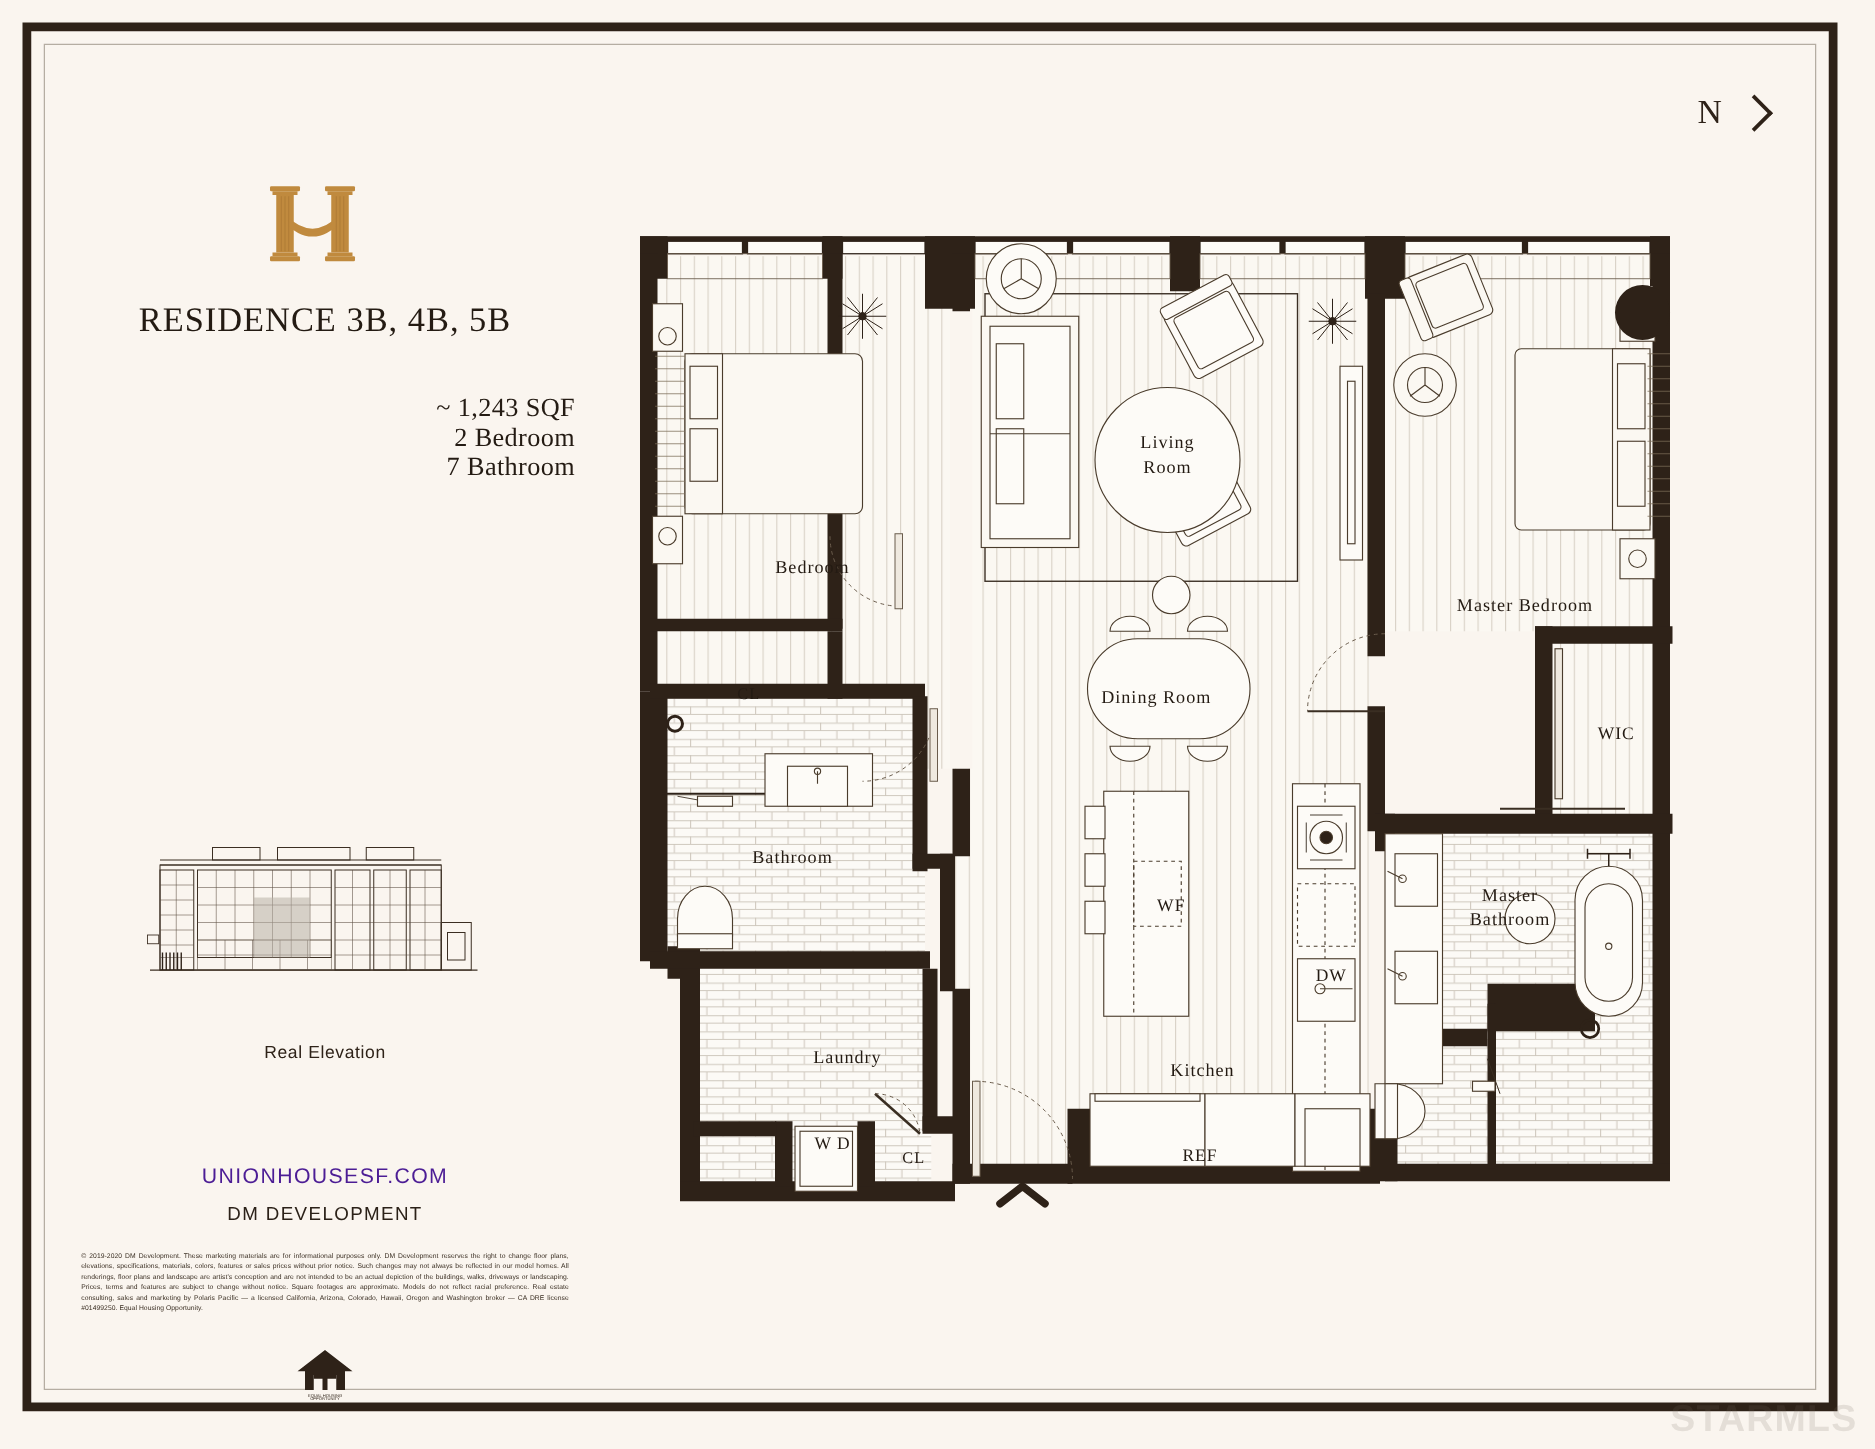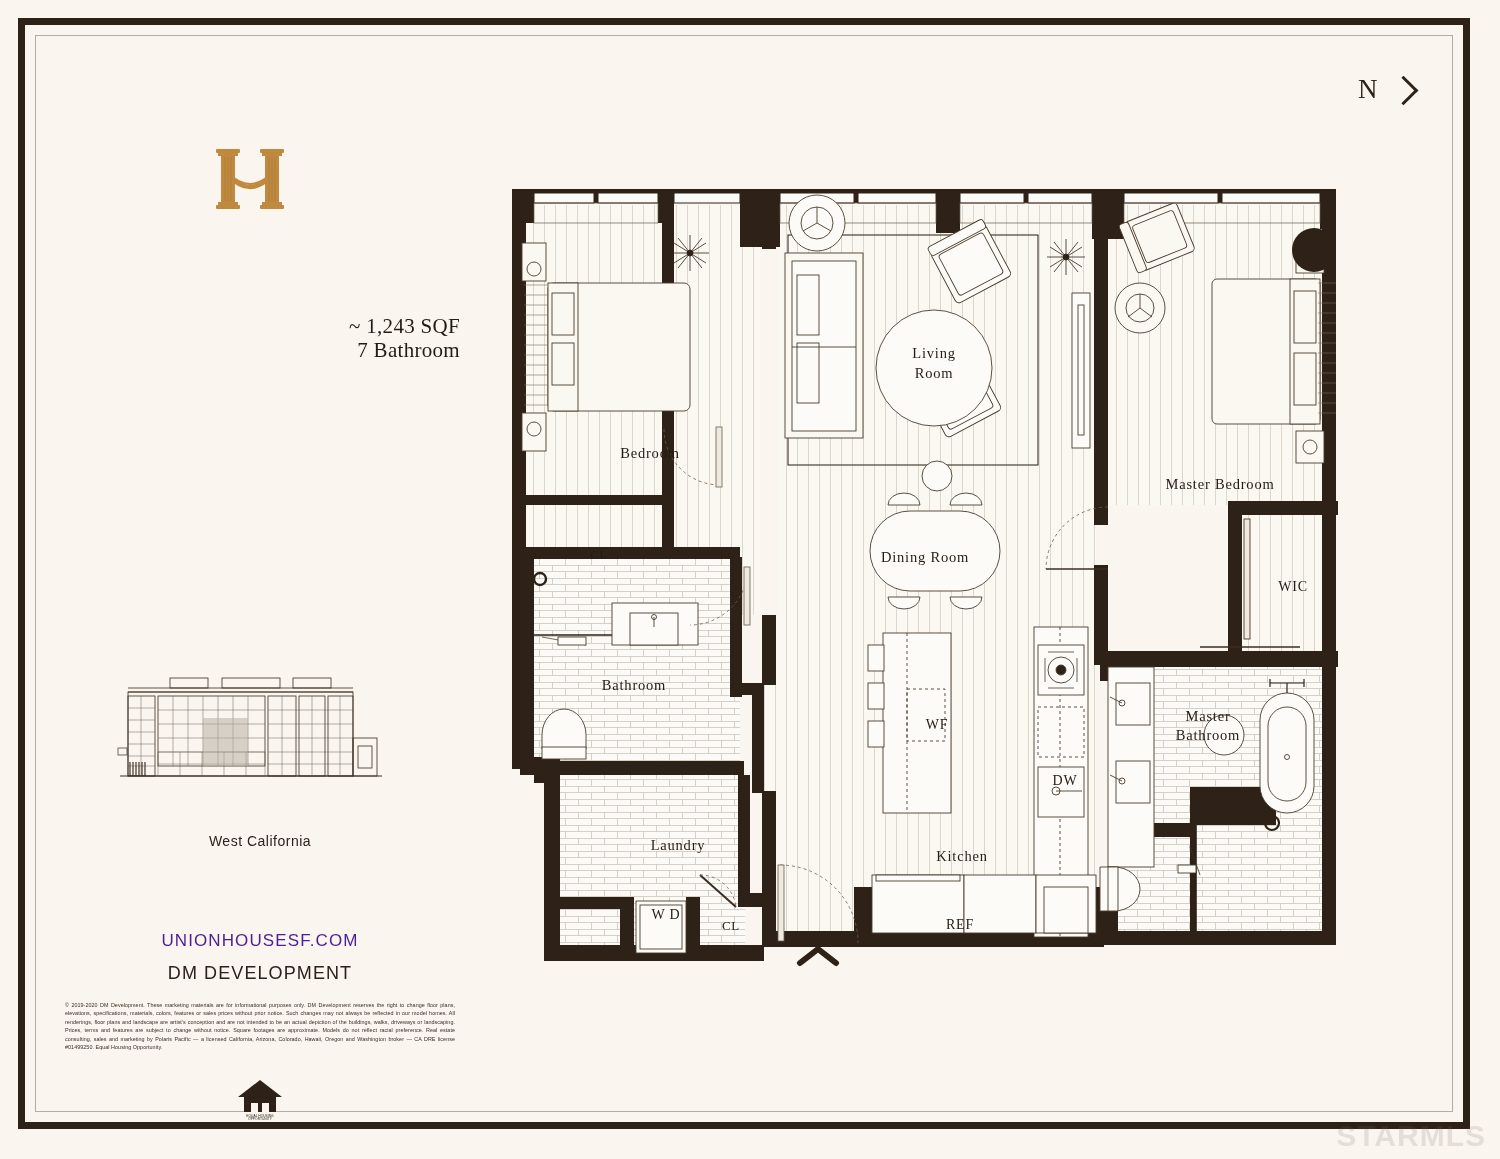--- a/index.html
+++ b/index.html
@@ -111,21 +111,21 @@
     font-size: 17px;
     letter-spacing: 1.1px;
     color: #4c1d95;
   }
   .developer {
     position: absolute;
     left: 60px; top: 963px;
     width: 400px;
     text-align: center;
     font-family: "Liberation Sans", sans-serif;
-    font-size: 18px;
+    font-size: 15px;
     letter-spacing: 1.1px;
     color: #2b2118;
   }
   .disclaimer {
     position: absolute;
     left: 65px; top: 1001px;
     width: 390px;
     font-family: "Liberation Sans", sans-serif;
     font-size: 5.4px;
     line-height: 8.4px;
@@ -196,22 +196,24 @@
         <line x1="19" y1="14" x2="19" y2="58"></line>
         <line x1="22" y1="14" x2="22" y2="58"></line>
         <line x1="25" y1="14" x2="25" y2="58"></line>
         <line x1="63" y1="14" x2="63" y2="58"></line>
         <line x1="66" y1="14" x2="66" y2="58"></line>
         <line x1="69" y1="14" x2="69" y2="58"></line>
       </g>
     </svg>
   </div>
 
+  <div class="title">RESIDENCE 3B, 4B, 5B</div>
   <div class="specs">
     <div>~ 1,243 SQF</div>
+    <div>2 Bedroom</div>
     <div>7 Bathroom</div>
   </div>
 
   <div class="elevation-wrap">
     <svg viewBox="0 0 285 118" width="285" height="118">
       <g stroke="#3b2e22" stroke-width="0.8" fill="none">
 
         <rect x="60" y="2" width="38" height="10"></rect>
         <rect x="112" y="2" width="58" height="10"></rect>
         <rect x="183" y="2" width="38" height="10"></rect>
@@ -289,21 +291,21 @@
         <line x1="20" y1="86" x2="20" y2="100"></line>
           <line x1="23" y1="86" x2="23" y2="100"></line>
         <line x1="26" y1="86" x2="26" y2="100"></line>
           <line x1="29" y1="86" x2="29" y2="100"></line>
         <line x1="32" y1="86" x2="32" y2="100"></line>
           <line x1="35" y1="86" x2="35" y2="100"></line>
       </g>
       <rect x="8" y="72" width="9" height="7" fill="none" stroke="#3b2e22" stroke-width="0.7"></rect>
     </svg>
   </div>
-  <div class="elevation-caption">West California</div>
+  <div class="elevation-caption">Real Elevation</div>
 
   <div class="url">UNIONHOUSESF.COM</div>
   <div class="developer">DM DEVELOPMENT</div>
   <div class="disclaimer">© 2019-2020 DM Development. These marketing materials are for informational purposes only. DM Development reserves the right to change floor plans, elevations, specifications, materials, colors, features or sales prices without prior notice. Such changes may not always be reflected in our model homes. All renderings, floor plans and landscape are artist's conception and are not intended to be an actual depiction of the buildings, walks, driveways or landscaping. Prices, terms and features are subject to change without notice. Square footages are approximate. Models do not reflect racial preference. Real estate consulting, sales and marketing by Polaris Pacific — a licensed California, Arizona, Colorado, Hawaii, Oregon and Washington broker — CA DRE license #01499250. Equal Housing Opportunity.</div>
   <div class="eho">
     <svg viewBox="0 0 48 42" width="48" height="42">
       <path d="M24 2 L46 19 L40 19 L40 34 L8 34 L8 19 L2 19 Z" fill="#2e2218"></path>
       <rect x="15" y="22" width="18" height="12" fill="#faf5ef"></rect>
       <rect x="15" y="22" width="18" height="3" fill="#2e2218"></rect>
       <rect x="22" y="22" width="4" height="12" fill="#2e2218"></rect>

